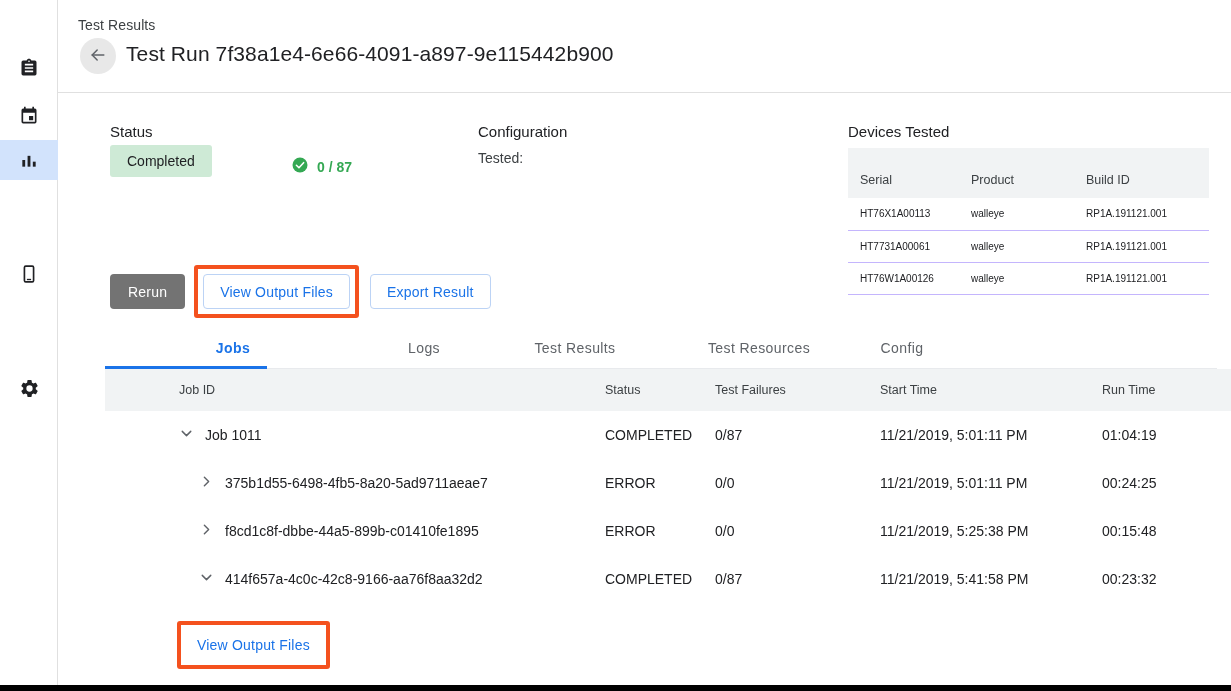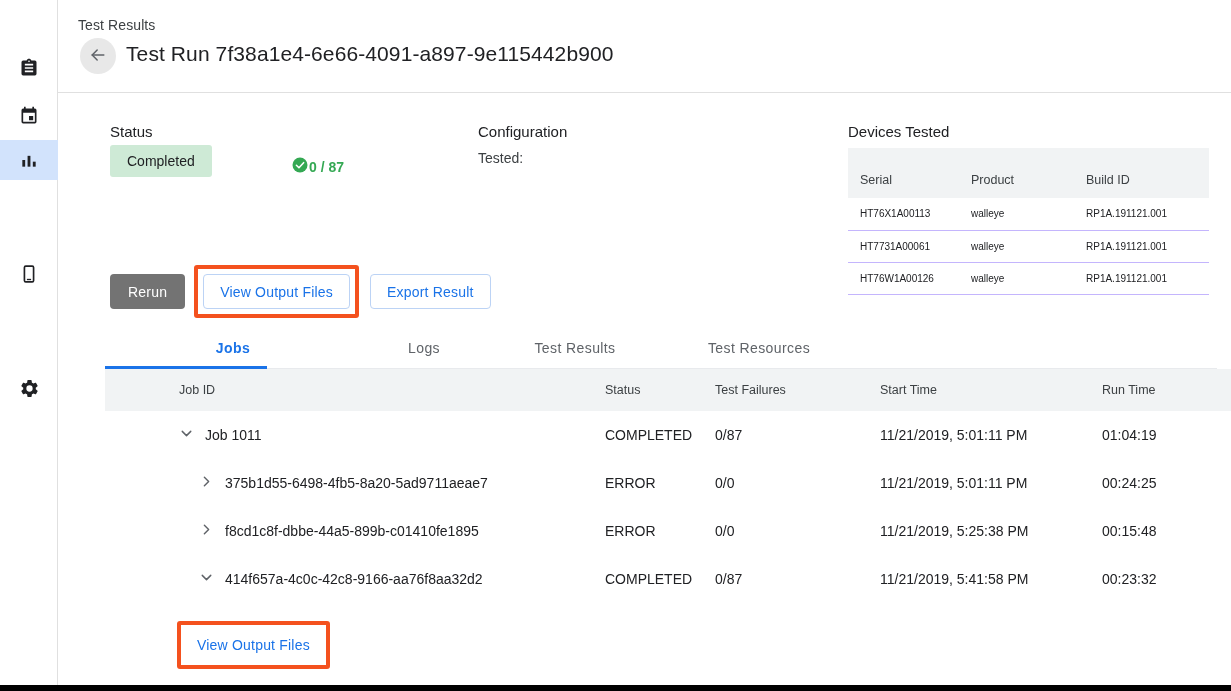--- a/index.html
+++ b/index.html
@@ -57,21 +57,21 @@
   
   #status-title { left: 52px; top: 30px; }
   #status-badge {
     position: absolute; left: 52px; top: 52px;
     background: #ceead6; color: #202124;
     font-size: 14px; padding: 8px 17px; border-radius: 3px;
     white-space: nowrap;
   }
   #pass-ratio {
     position: absolute; left: 233px; top: 63px;
-    display: flex; align-items: center; 
+    display: flex; align-items: center; gap: 8px;
     font-size: 14px; font-weight: bold; color: #34a853;
   }
 
   
   #action-row { position: absolute; left: 52px; top: 172px; display: flex; align-items: center; }
   .btn {
     font-family: inherit; font-size: 14px; letter-spacing: .2px;
     height: 35px; border-radius: 4px; cursor: pointer; white-space: nowrap;
     display: inline-flex; align-items: center; justify-content: center;
   }
@@ -303,20 +303,21 @@
           <td>RP1A.191121.001</td>
         </tr>
       </tbody>
     </table>
 
     <div id="tabs">
       <div class="tab active" style="left:47px;width:162px">Jobs</div>
       <div class="tab" style="left:249px;width:140px">Logs</div>
       <div class="tab" style="left:389px;width:162px">Test Results</div>
       <div class="tab" style="left:564px;width:180px">Test Resources</div>
+      <div class="tab" style="left:731px;width:132px">Config</div>
     </div>
     <div id="tab-underline"></div>
 
     <table id="jobs-table">
       <colgroup>
         <col class="c-jobid">
           <col class="c-status">
           <col class="c-fail">
           <col class="c-start">
           <col class="c-run">

